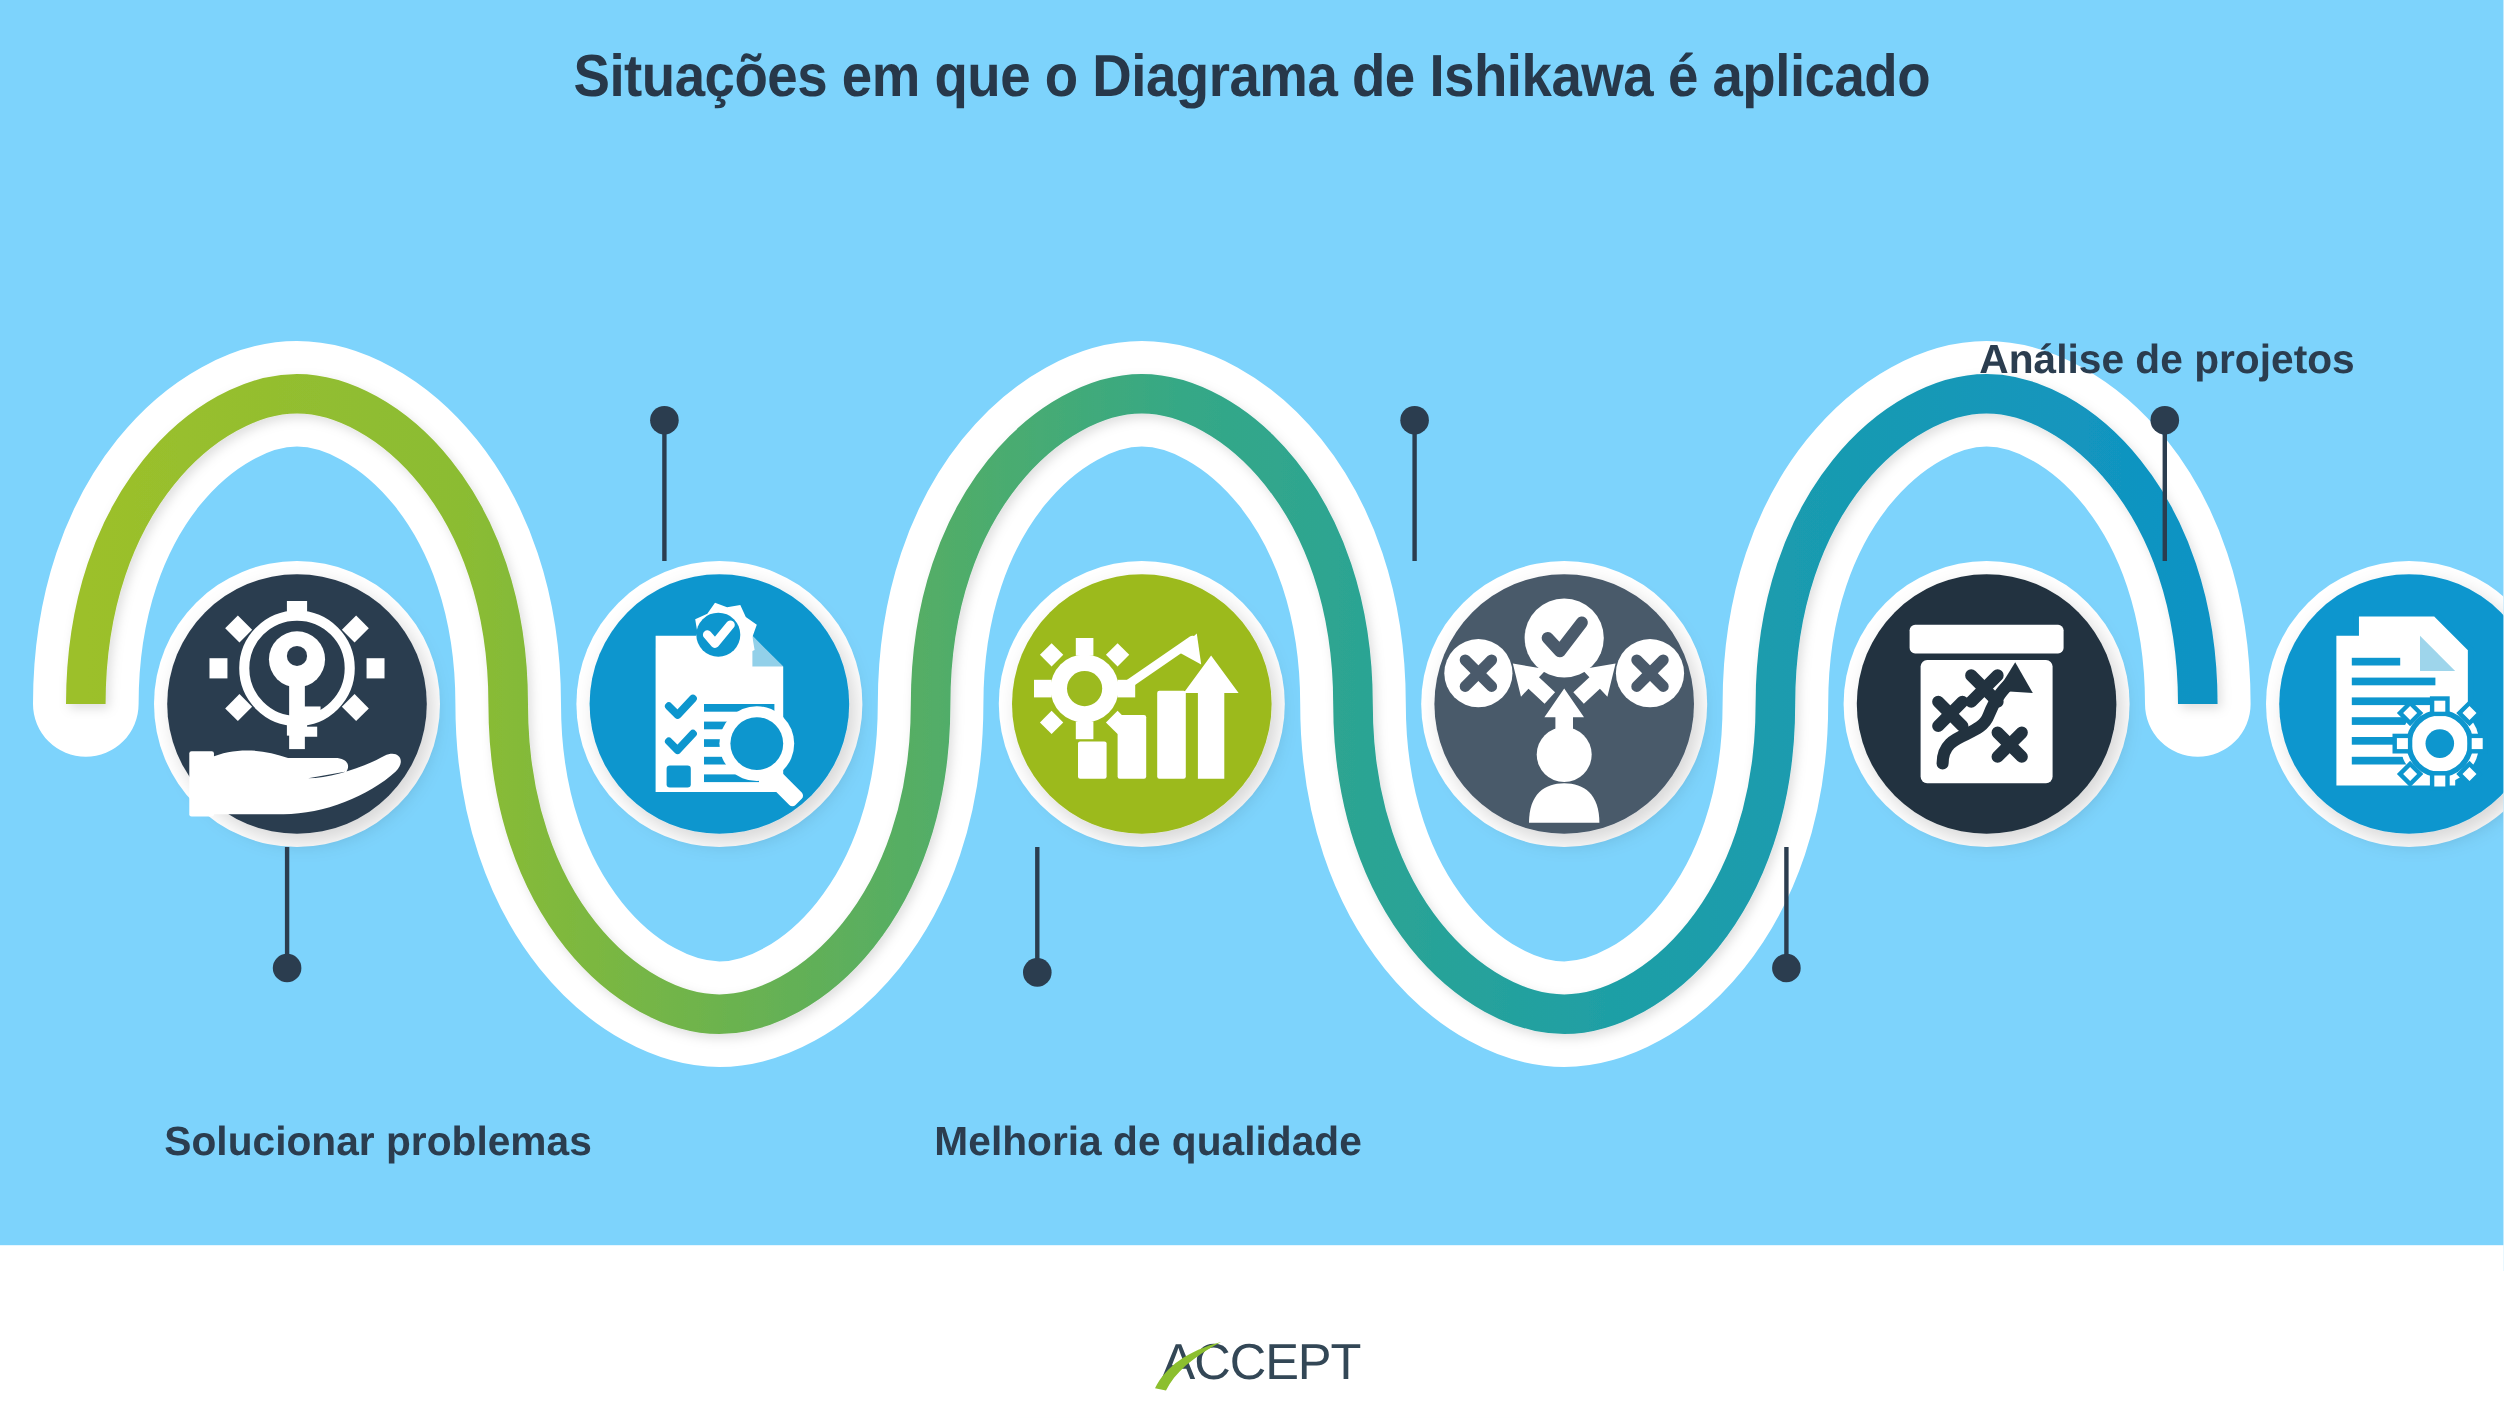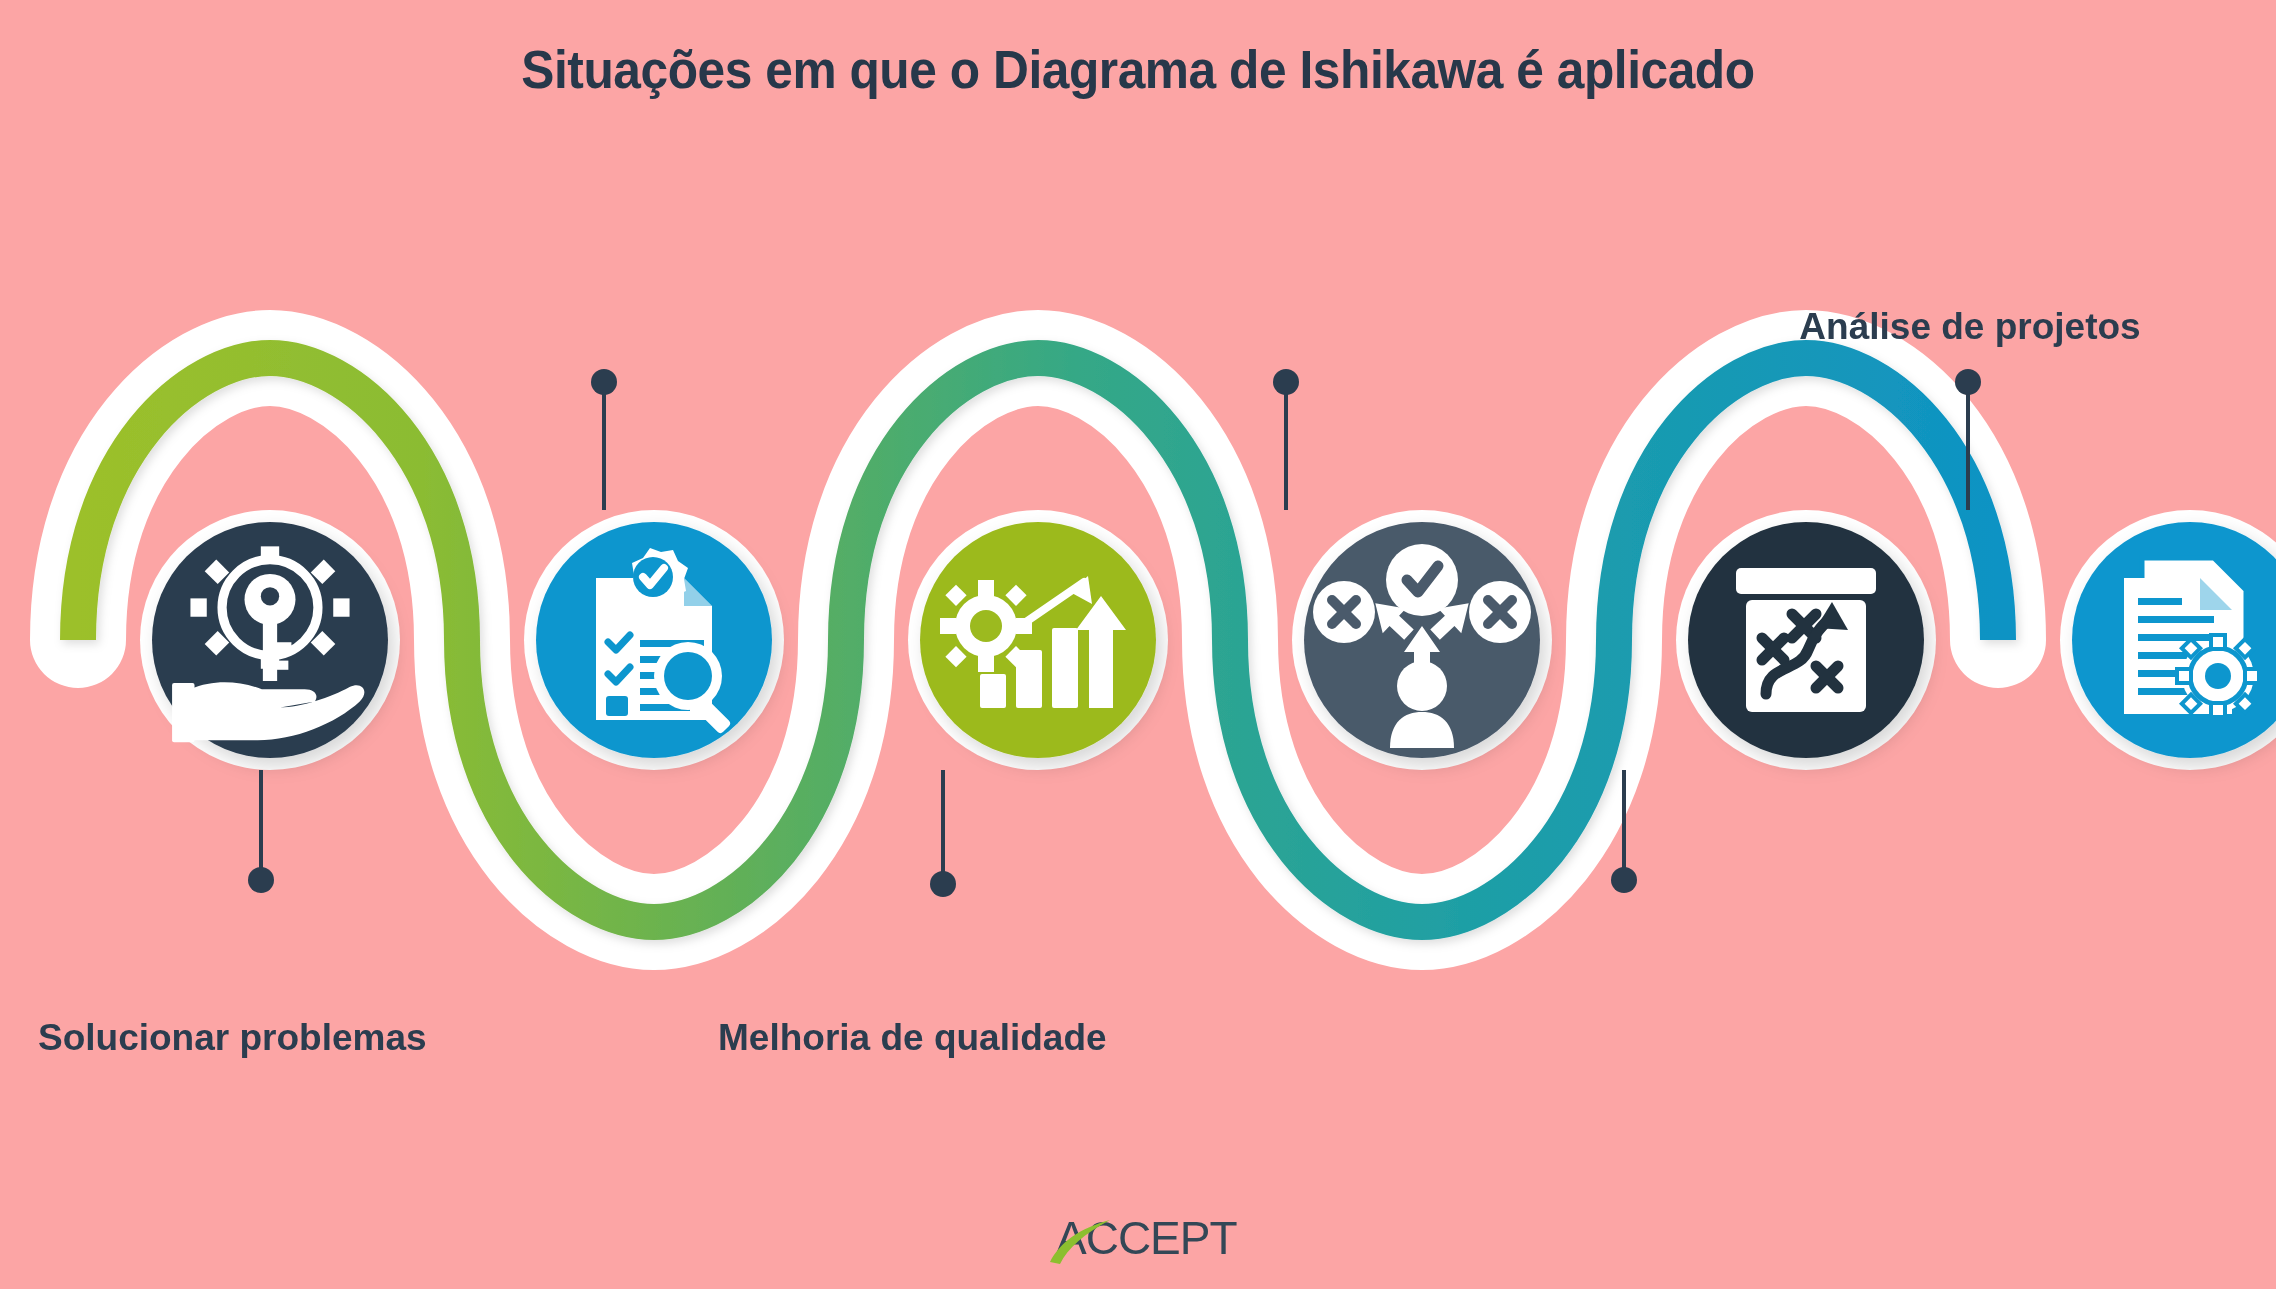--- a/index.html
+++ b/index.html
@@ -2,21 +2,21 @@
 <html><head>
 <meta charset="utf-8">
 <style>
   * { box-sizing: border-box; margin: 0; padding: 0; }
   html, body {
     width: 2276px; height: 1289px;
     background: #ffffff;
     font-family: "Liberation Sans", sans-serif;
     overflow: hidden;
   }
-  #stage { position: relative; width: 2276px; height: 1289px; background: #fca5a5; }
+  #stage { position: relative; width: 2276px; height: 1132px; background: #7dd3fc; }
 
   #title {
     position: absolute;
     top: 38px; left: 0; width: 2276px;
     text-align: center;
     font-family: "Liberation Sans Narrow", "Liberation Sans", sans-serif;
     font-size: 54px;
     font-weight: bold;
     letter-spacing: -0.5px;
     color: #27384a;
@@ -28,21 +28,21 @@
 
   .node-label {
     position: absolute;
     font-size: 37px;
     font-weight: bold;
     color: #2b3d4f;
     white-space: nowrap;
     line-height: 1.1;
   }
   .label-top { text-align: center; }
-  .label-bottom { text-align: left; }
+  .label-bottom { text-align: right; }
 
   #logo {
     position: absolute;
     left: 0; width: 2276px;
     top: 1208px;
     text-align: center;
     height: 70px;
   }
   #logo svg { display: inline-block; vertical-align: middle; }
 </style>

